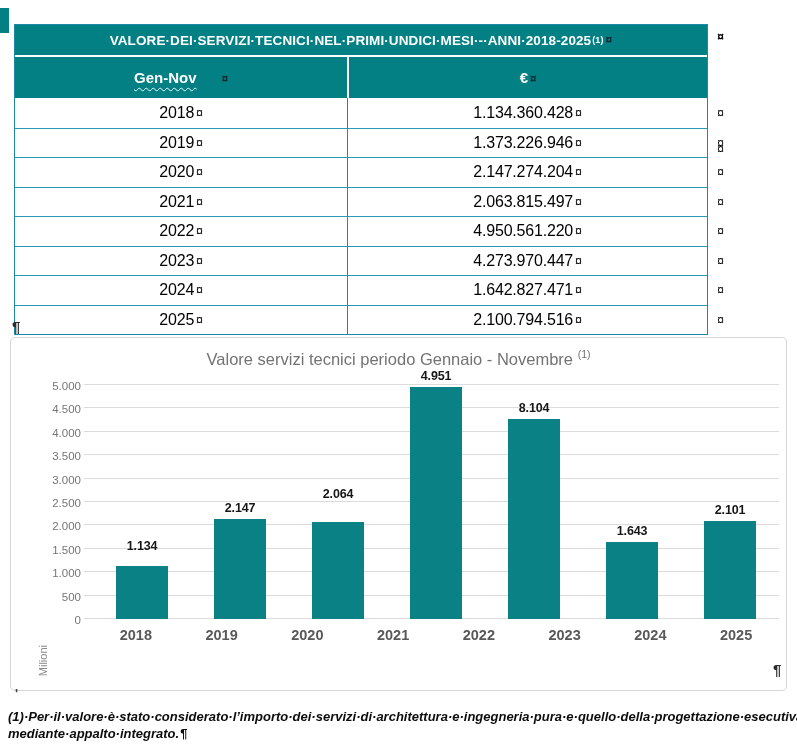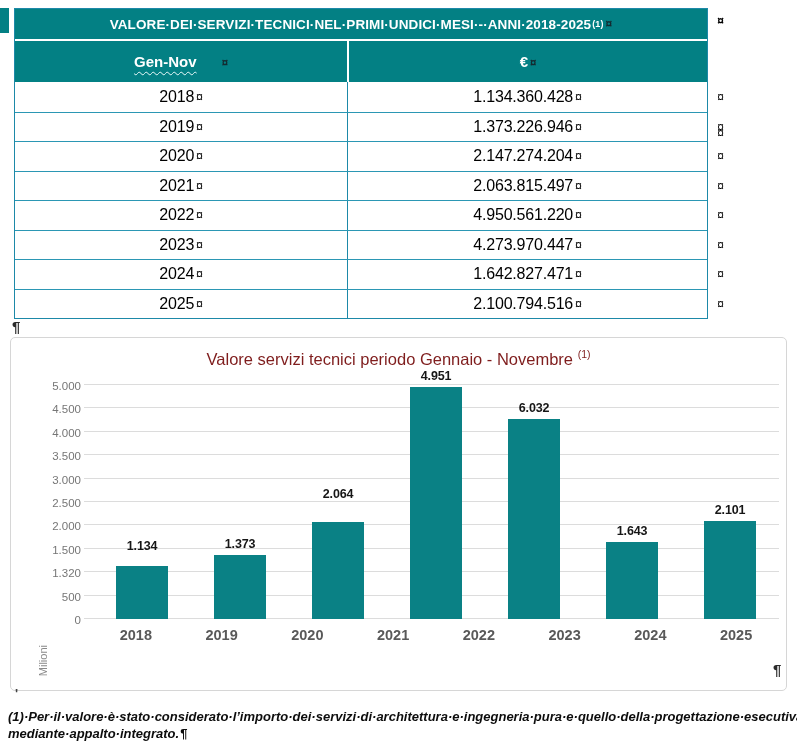--- a/index.html
+++ b/index.html
@@ -3,21 +3,21 @@
 <meta charset="utf-8">
 <style>
   * { margin:0; padding:0; box-sizing:border-box; }
   html,body { width:797px; height:748px; background:#fff; overflow:hidden;
               font-family:"Liberation Sans", sans-serif; position:relative; }
 
   
   .edge-chip { position:absolute; left:0; top:8px; width:9px; height:25px; background:#038084; }
 
   
-  .doc-table { position:absolute; left:14px; top:8px; width:694px;
+  .doc-table { position:absolute; left:14px; top:24px; width:694px;
                border:1.5px solid #1d89a8; background:#fff; }
   .title-row { height:30px; background:#038084; color:#fff; display:flex;
                align-items:center; justify-content:center; position:relative;
                font-weight:bold; font-size:13.5px; letter-spacing:.1px; }
   .title-row sup { font-size:9px; margin-left:1px; }
   .title-cellmark { color:#142a30; font-weight:bold; font-size:12px; margin-left:2px; }
   .head-row { height:43px; background:#038084; display:flex; border-top:2px solid #fff; }
   .head-cell { display:flex; align-items:center; justify-content:center;
                color:#fff; font-weight:bold; font-size:15px; position:relative; }
   .head-cell.c1 { width:48%;gap:23px; }
@@ -38,21 +38,21 @@
            font-size:12px; color:#000; }
   .title-row .rmark, .head-row .rmark { top:40%; }
 
   .pilcrow-after-table { position:absolute; left:12px; top:318px; font-size:15px;
                          font-weight:bold; color:#2b2b2b; }
 
   
   .chart-frame { position:absolute; left:10px; top:337px; width:777px; height:354px;
                  border:1px solid #d6d6d6; border-radius:5px; background:#fff; }
   .chart-title { position:absolute; top:10px; left:0; width:100%; text-align:center;
-                 font-size:16.5px; color:#7f1d1d; }
+                 font-size:16.5px; color:#737373; }
   .chart-title sup { font-size:10.5px; }
   .y-axis { position:absolute; left:14px; top:47px; width:56px; height:234px; }
   .ytick { position:absolute; right:0; font-size:11.5px; color:#767676; white-space:nowrap; }
   .plot { position:absolute; left:82px; top:47px; width:686px; height:234px; }
   .gridline { position:absolute; left:-9px; right:0; height:1px; background:#dcdcdc; }
   .bars-row { position:absolute; left:0; top:0; right:0; bottom:0; display:flex; }
   .slot { flex:1; position:relative; }
   .bar { position:absolute; bottom:0; left:50%; transform:translateX(-50%); width:52px; }
   .blabel { position:absolute; left:0; width:100%; text-align:center;
             font-size:12.5px; font-weight:bold; color:#161616; letter-spacing:-.2px; }
@@ -189,21 +189,21 @@
 <span class="pilcrow-after-table">¶</span>
 
 <div class="chart-frame">
   <div class="chart-title">
     <span>Valore servizi tecnici periodo Gennaio - Novembre</span>
     <sup>(1)</sup>
   </div>
   <div class="y-axis">
       <span class="ytick" style="bottom: -7px;">0</span>
       <span class="ytick" style="bottom: 16.4px;">500</span>
-      <span class="ytick" style="bottom: 39.8px;">1.320</span>
+      <span class="ytick" style="bottom: 39.8px;">1.000</span>
       <span class="ytick" style="bottom: 63.2px;">1.500</span>
       <span class="ytick" style="bottom: 86.6px; margin-left: 20px;">2.000</span>
       <span class="ytick" style="bottom: 110px;">2.500</span>
       <span class="ytick" style="bottom: 133.4px;">3.000</span>
       <span class="ytick" style="bottom: 156.8px; margin-left: 48px;">3.500</span>
       <span class="ytick" style="bottom: 180.2px;">4.000</span>
       <span class="ytick" style="bottom: 203.6px; margin-top: 27px;">4.500</span>
       <span class="ytick" style="bottom: 227px;">5.000</span>
     </div>
   <div class="plot">
@@ -217,33 +217,33 @@
       <div class="gridline" style="bottom: 163.8px;"></div>
       <div class="gridline" style="bottom: 187.2px;"></div>
       <div class="gridline" style="bottom: 210.6px;"></div>
       <div class="gridline" style="bottom: 234px;"></div>
       <div class="bars-row">
         <div class="slot">
           <div class="blabel" style="bottom: 66px;">1.134</div>
           <div class="bar" style="height: 53.0712px; background: rgb(10, 129, 133);"></div>
         </div>
         <div class="slot">
-          <div class="blabel" style="bottom: 68.2564px;">1.373</div>
-          <div class="bar" style="height: 64.2564px; background: rgb(10, 129, 133);"></div>
+          <div class="blabel" style="bottom: 104.48px;">2.147</div>
+          <div class="bar" style="height: 100.48px; background: rgb(10, 129, 133);"></div>
         </div>
         <div class="slot">
           <div class="blabel" style="bottom: 118px; margin-top: 48px;">2.064</div>
           <div class="bar" style="height: 96.5952px; background: rgb(10, 129, 133);"></div>
         </div>
         <div class="slot">
           <div class="blabel" style="bottom: 235.707px;">4.951</div>
           <div class="bar" style="height: 231.707px; background: rgb(10, 129, 133);"></div>
         </div>
         <div class="slot">
-          <div class="blabel" style="bottom: 204.023px;">6.032</div>
+          <div class="blabel" style="bottom: 204.023px;">8.104</div>
           <div class="bar" style="height: 200.023px; background: rgb(10, 129, 133);"></div>
         </div>
         <div class="slot">
           <div class="blabel" style="bottom: 80.8924px;">1.643</div>
           <div class="bar" style="height: 76.8924px; background: rgb(10, 129, 133);"></div>
         </div>
         <div class="slot">
           <div class="blabel" style="bottom: 102.327px;">2.101</div>
           <div class="bar" style="height: 98.3268px; background: rgb(10, 129, 133);"></div>
         </div>

